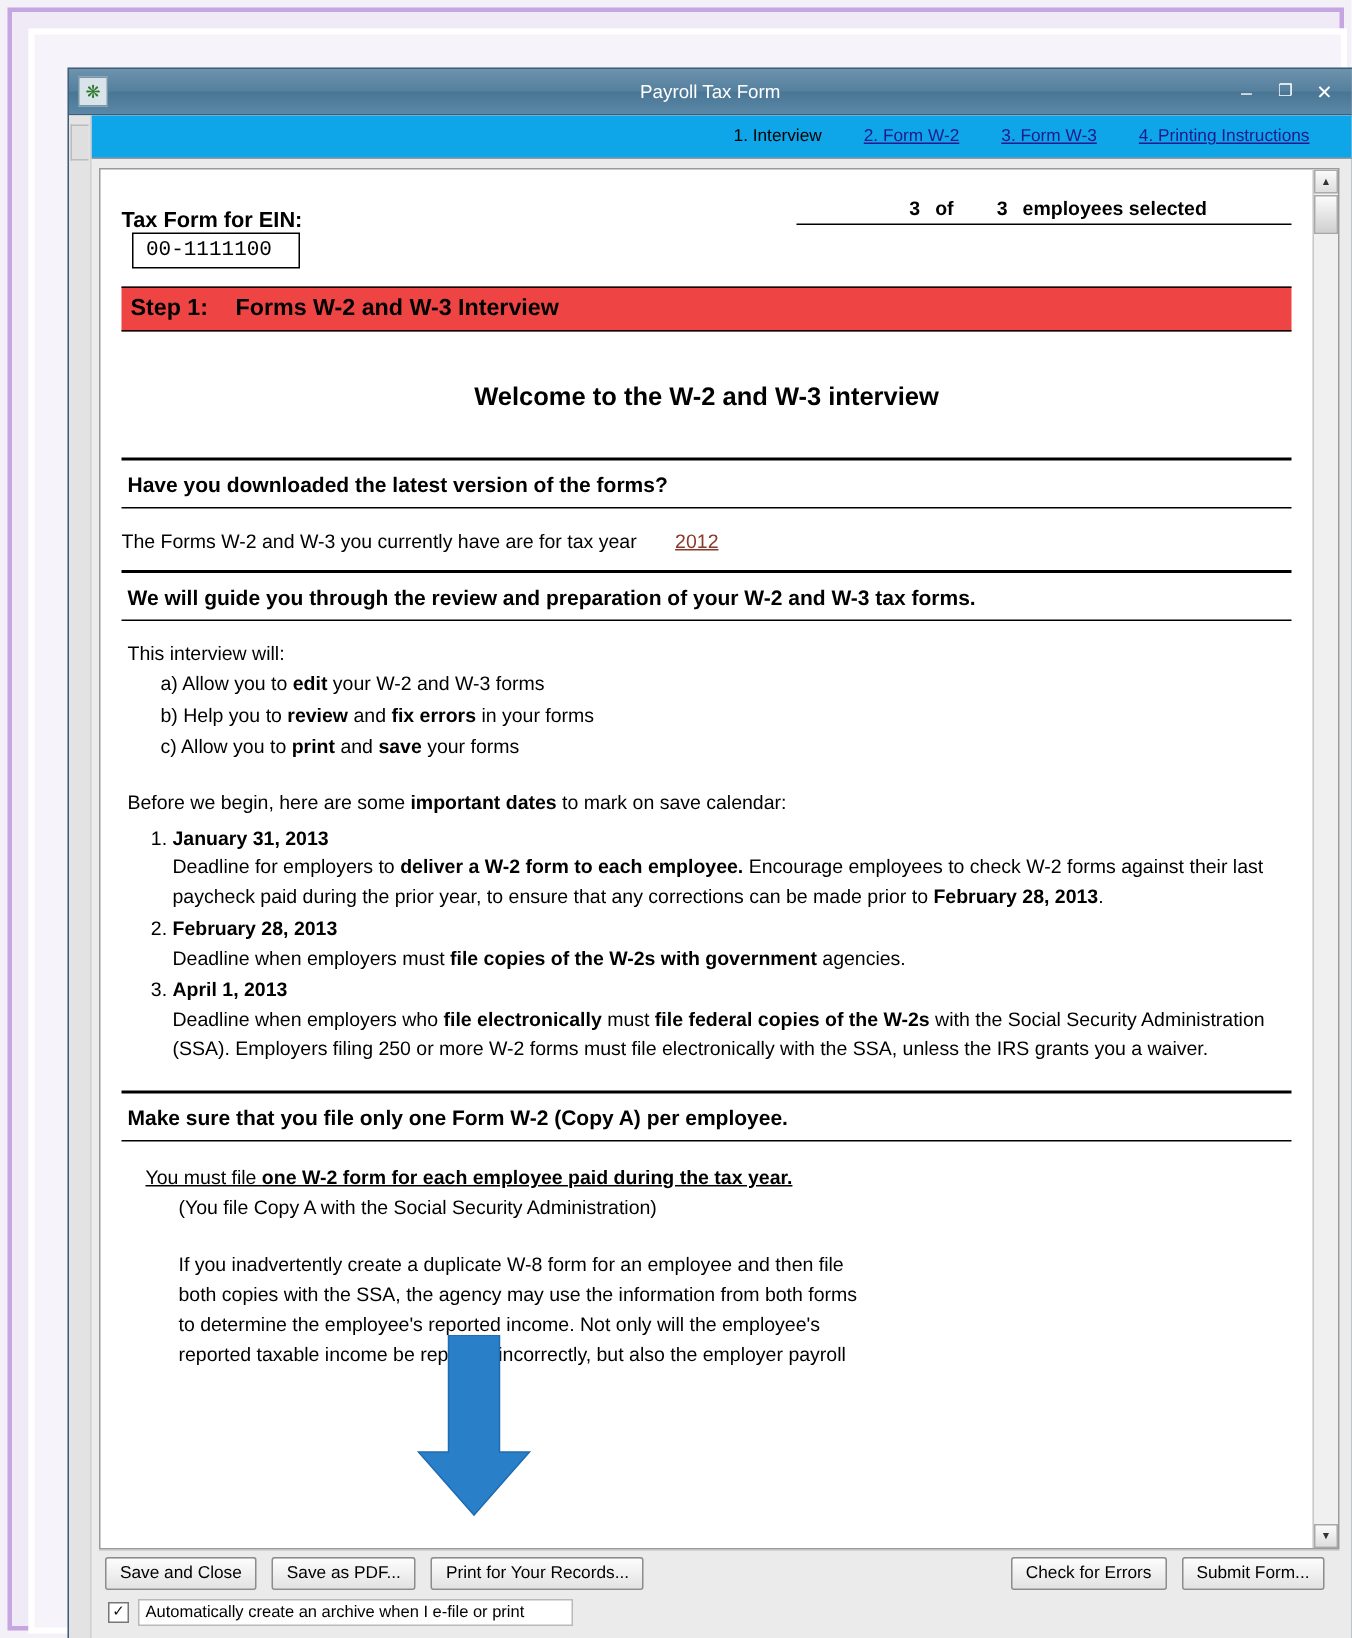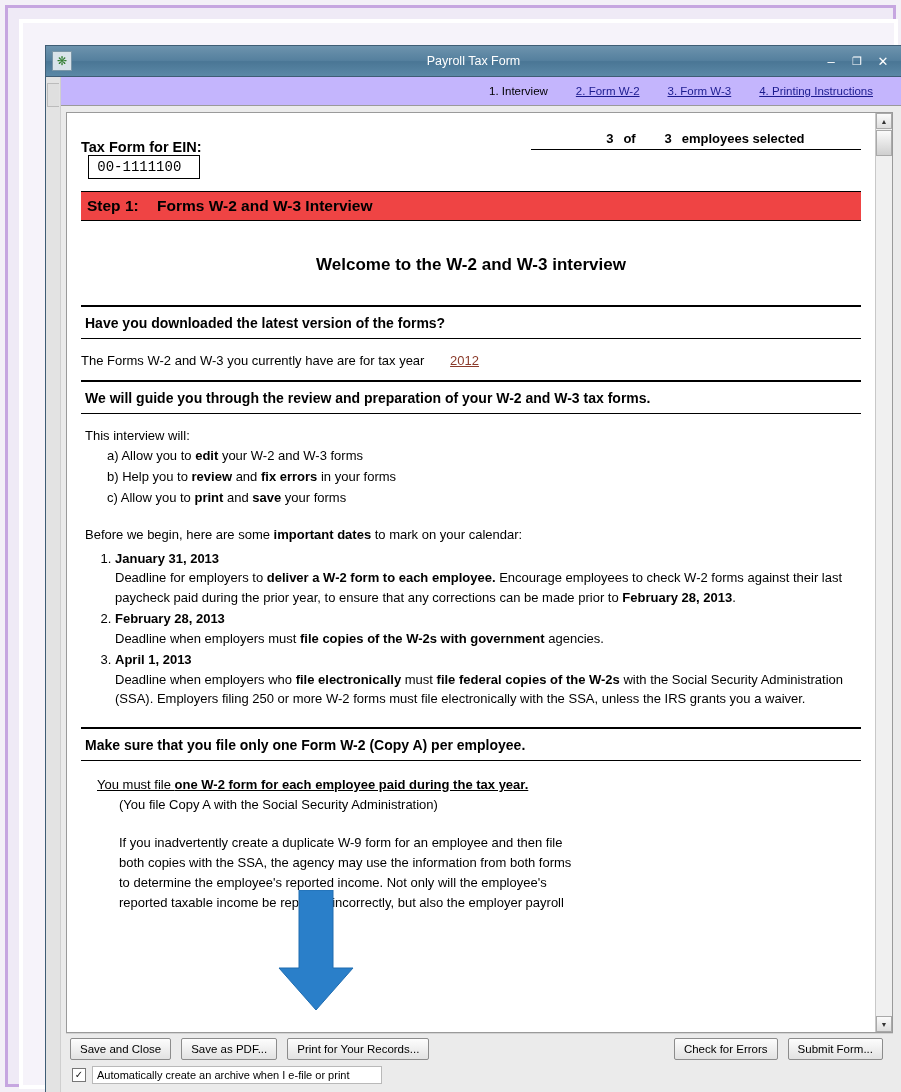--- a/index.html
+++ b/index.html
@@ -118,21 +118,21 @@
     border-right: none;
   }
 
   
   #steptabs {
     height: 28px;
     display: flex;
     align-items: center;
     justify-content: flex-end;
     padding-right: 28px;
-    background: #c4b5fd;
+    background: #0ea5e9;
     border-bottom: 1px solid #9a9a9a;
     flex: none;
     margin-left: 14px;
   }
   .steptab {
     font-size: 11.5px;
     color: #1b1b8f;
     margin-left: 28px;
     text-decoration: underline;
     white-space: nowrap;
@@ -477,21 +477,21 @@
                 </div>
                 <div>
                   <span>b) Help you to </span><b>review</b><span> and </span><b>fix errors</b><span> in your forms</span>
                 </div>
                 <div>
                   <span>c) Allow you to </span><b>print</b><span> and </span><b>save</b><span> your forms</span>
                 </div>
               </div>
 
               <div class="body-txt" style="margin-top:16px;margin-left:4px;">
-                <span>Before we begin, here are some </span><b>important dates</b><span> to mark on your calendar:</span>
+                <span>Before we begin, here are some </span><b>important dates</b><span> to mark on save calendar:</span>
               </div>
 
               <ol class="steps">
                 <li>
                   <span class="li-head">January 31,  2013</span>
                   <div>
                     <span>Deadline for employers to </span><b>deliver a W-2 form to each employee.</b><span>  Encourage employees to check W-2 forms against their last paycheck paid during the prior year, to ensure that any corrections can be made prior to </span><b>February 28,  2013</b><span>.</span>
                   </div>
                 </li>
                 <li>
@@ -509,21 +509,21 @@
               </ol>
 
               <div class="sec-head" style="margin-top:18px;">Make sure that you file only one Form W-2 (Copy A) per employee.</div>
 
               <div class="body-txt" style="margin-top:14px;margin-left:16px;text-decoration:underline;">
                 <span>You must file </span><b>one W-2 form for each employee paid during the tax year.</b>
               </div>
               <div class="body-txt" style="margin-left:38px;">(You file Copy A with the Social Security Administration)</div>
 
               <div class="body-txt" style="margin-top:18px;margin-left:38px;">
-                <div>If you inadvertently create a duplicate W-9 form for an employee and then file</div>
+                <div>If you inadvertently create a duplicate W-8 form for an employee and then file</div>
                 <div>both copies with the SSA, the agency may use the information from both forms</div>
                 <div>to determine the employee's reported income.  Not only will the employee's</div>
                 <div>reported taxable income be reported incorrectly, but also the employer payroll</div>
               </div>
 
             </div>
 
             <div id="scrollbar">
               <div class="sb-btn" id="sb-up">▲</div>
               <div id="sb-thumb"></div>

